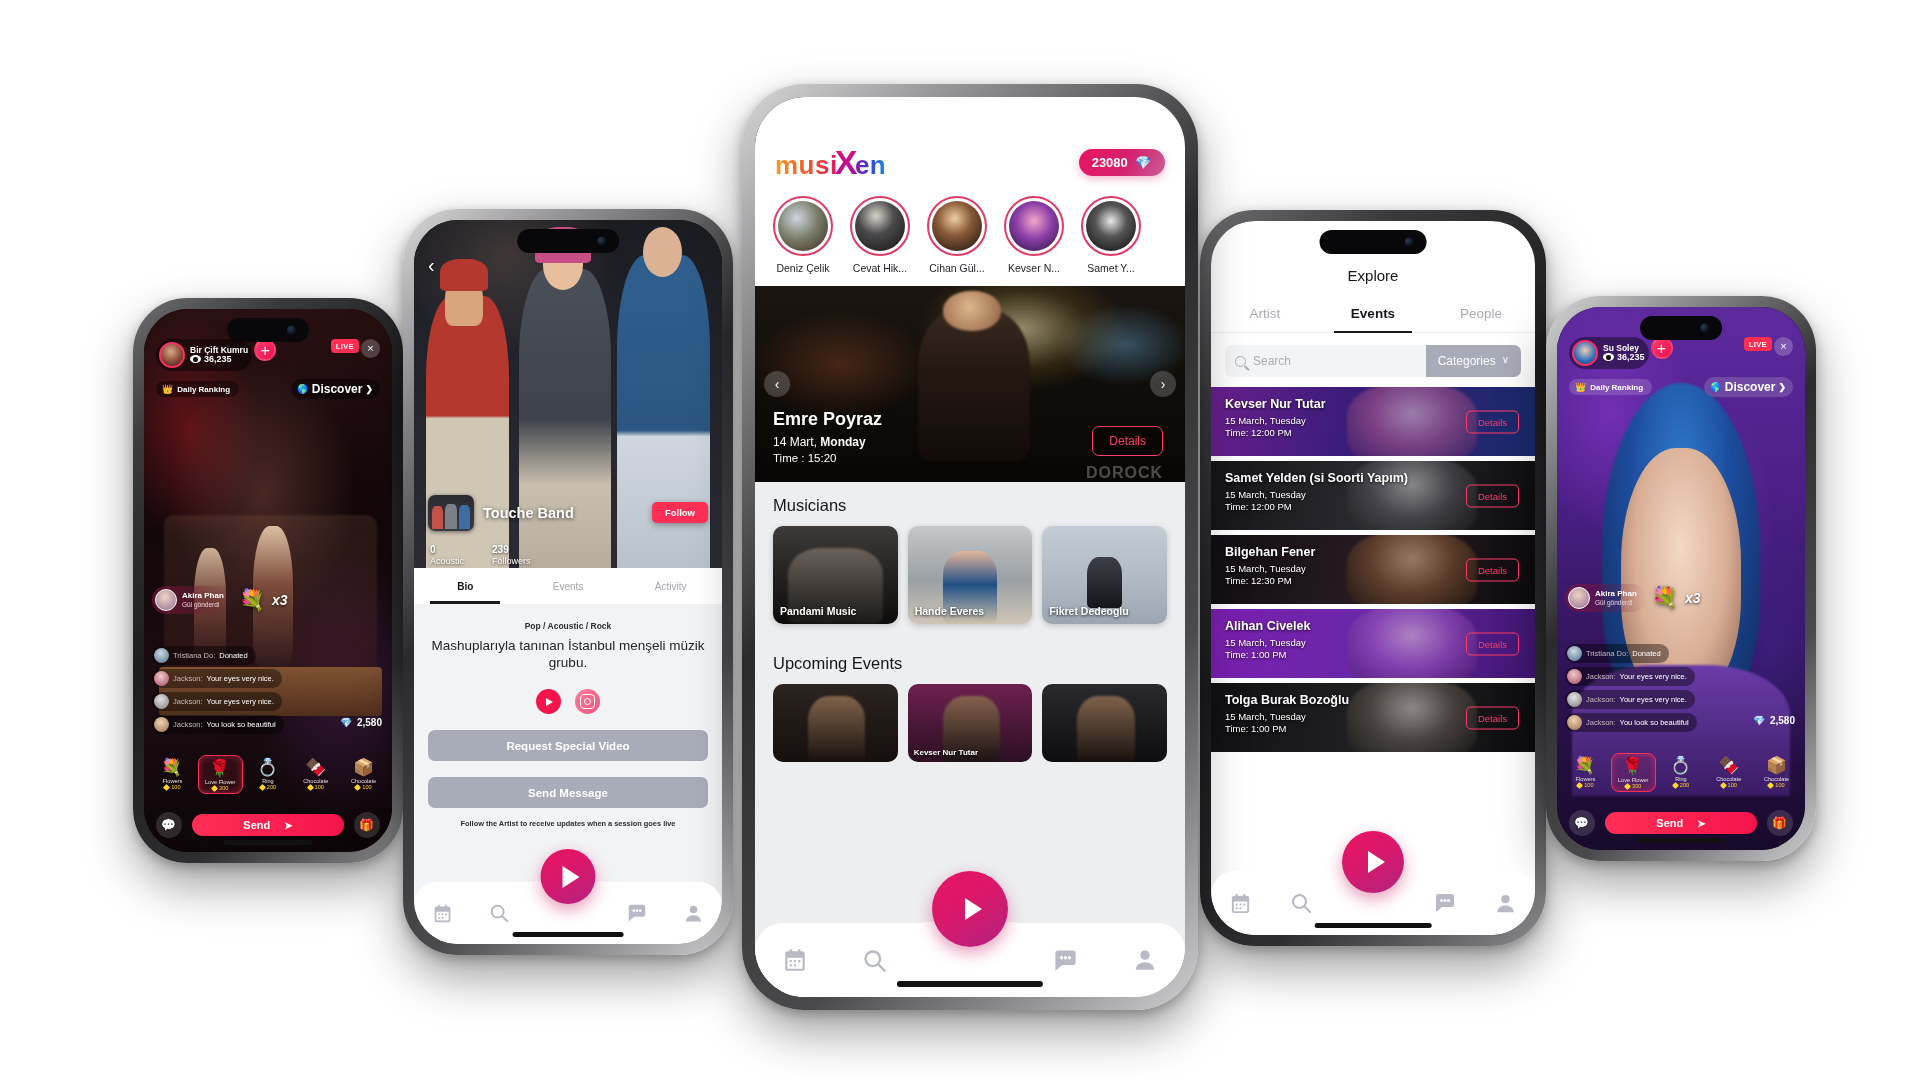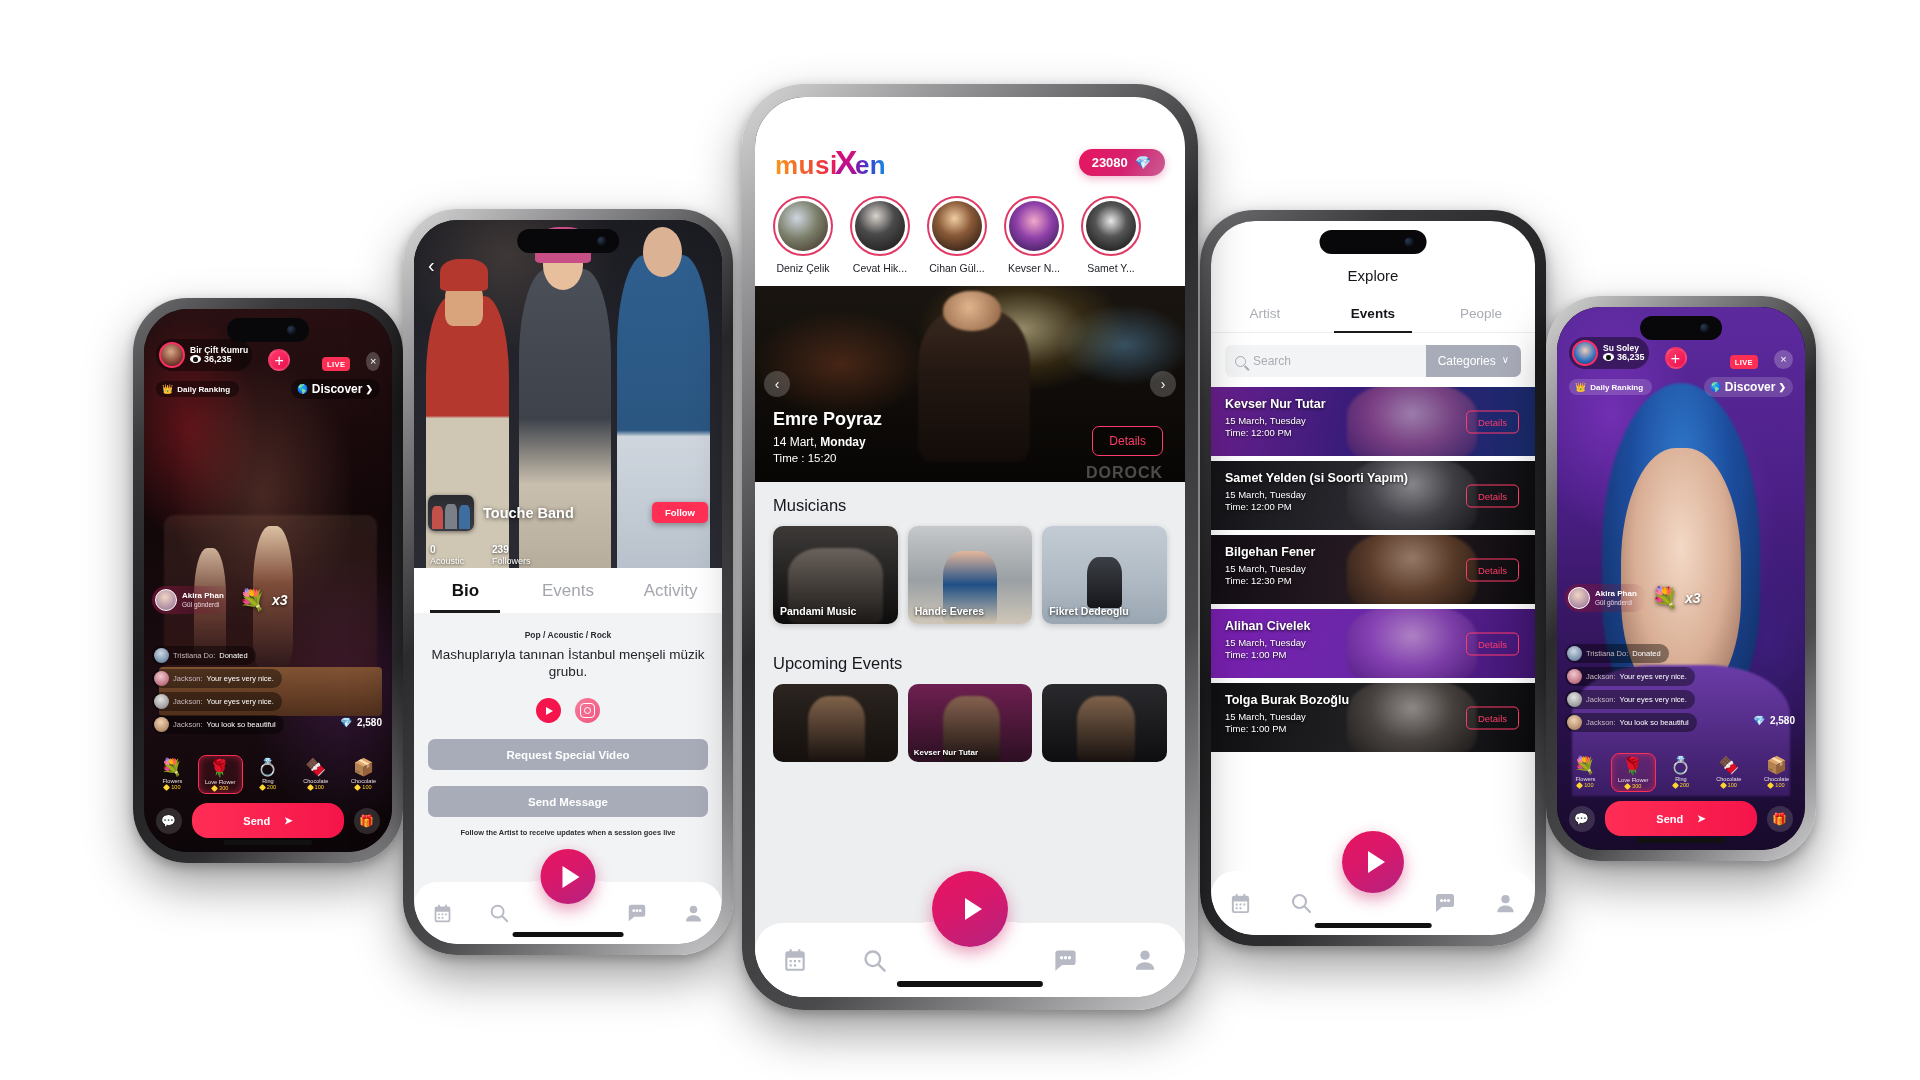--- a/index.html
+++ b/index.html
@@ -81,21 +81,21 @@
     background: radial-gradient(ellipse at 50% 28%, #2f7fd0 0%, #1b4f9e 45%, #102a5c 100%);
     filter: blur(1px); opacity:.96;
   }
   .p5-shoulder {
     left: 6%; right: 6%; top: 66%; height: 24%;
     border-radius: 38% 38% 0 0;
     background: linear-gradient(180deg,#6b3ca8,#3a1c64); filter: blur(1.2px);
   }
 
   .live-top { position:absolute; left:0; right:0; top:0; padding: 30px 12px 0; z-index: 20; }
-  .live-row1 { display:flex; align-items:flex-end; gap:16px; }
+  .live-row1 { display:flex; align-items:flex-start; gap:2px; }
   .host-chip {
     display:flex; align-items:center; gap:5px;
     background: rgba(0,0,0,.42); border-radius: 22px; padding: 3px 4px 3px 3px;
   }
   .host-av {
     width: 26px; height: 26px; border-radius: 50%;
     border: 2px solid #ff2e63; flex: 0 0 auto;
     background: radial-gradient(circle at 45% 35%, #d8a98b 0%, #8a4a38 55%, #2b1414 100%);
   }
   .host-av.p5 { background: radial-gradient(circle at 50% 38%, #f0cdb6 0%, #2f6fbd 60%, #16305e 100%); }
@@ -180,21 +180,21 @@
   .gift-pr { color:#ffd52e; font-size: 5.6px; display:flex; align-items:center; justify-content:center; gap:2px; }
   .gift-pr i { width:5px; height:5px; background:#ffd52e; display:inline-block; transform: rotate(45deg); border-radius:1px;}
 
   .live-bottom {
     position:absolute; left: 0; right: 0; bottom: 14px; z-index: 35;
     display:flex; align-items:center; justify-content: space-between; padding: 0 12px;
   }
   .circ-btn { width: 26px; height: 26px; border-radius: 50%; background: rgba(255,255,255,.14);
     display:flex; align-items:center; justify-content:center; font-size: 12px; color: #fff; }
   .send-btn {
-    flex: 1 1 auto; margin: 0 10px; height: 35px; border-radius: 16px;
+    flex: 1 1 auto; margin: 0 10px; height: 22px; border-radius: 16px;
     background: linear-gradient(90deg,#ff2e55,#f5144a);
     color:#fff; font-size: 11px; font-weight: 700;
     display:flex; align-items:center; justify-content:center; gap: 14px;
   }
   .send-arrow { font-size: 10px; }
 
   
   .pf-hero { position:absolute; left:0; right:0; top:0; height: 48%; overflow:hidden; }
   .pf-hero-bg {
     position:absolute; inset:0;
@@ -239,21 +239,21 @@
     margin-left:auto; background:#ff2e55; color:#fff;
     font-size: 9.5px; font-weight: 600; border-radius: 5px; padding: 5px 13px;
     box-shadow: 0 2px 6px rgba(0,0,0,.35);
   }
   .pf-stats { display:flex; gap: 28px; margin-top: 13px; padding-left: 2px; }
   .pf-stat { line-height: 1.25; }
   .pf-sv { color:#fff; font-size: 10px; font-weight: 600; text-shadow: 0 1px 3px rgba(0,0,0,.7); }
   .pf-sl { color:#fff; font-size: 9px; text-shadow: 0 1px 3px rgba(0,0,0,.7); }
   .pf-sheet { position:absolute; left:0; right:0; top: 48%; bottom:0; background:#f2f3f5; }
   .pf-tabs { display:flex; background:#fff; }
-  .pf-tab { flex:1 1 0; text-align:center; padding: 13px 16px 12px; font-size: 17px; color:#a3a6ad; }
+  .pf-tab { flex:1 1 0; text-align:center; padding: 13px 16px 12px; font-size: 10px; color:#a3a6ad; }
   .pf-tab.on { color:#111; font-weight: 700; position: relative; }
   .pf-tab.on::after { content:""; position:absolute; left: 16%; right: 16%; bottom: 0; height: 2.5px; background:#1a1a1a; }
   .pf-genre { text-align:center; font-size: 8.5px; font-weight: 700; color:#2c2e33; margin-top: 17px; }
   .pf-bio { text-align:center; font-size: 13.5px; color:#22242a; line-height: 1.28; margin: 6px 16px 0; }
   .pf-socials { display:flex; justify-content:center; gap: 14px; margin-top: 18px; }
   .soc { width: 25px; height: 25px; border-radius: 50%; display:flex; align-items:center; justify-content:center; }
   .soc.yt { background: #f5154c; }
   .soc.yt::after { content:""; width:0; height:0; border-left: 7px solid #fff; border-top: 4.5px solid transparent; border-bottom: 4.5px solid transparent; margin-left: 2px;}
   .soc.ig { background: linear-gradient(135deg,#f77c9b,#f0557f); position:relative; }
   .soc.ig::before { content:""; position:absolute; width: 13px; height: 13px; border: 1.8px solid #fff; border-radius: 4px; }

